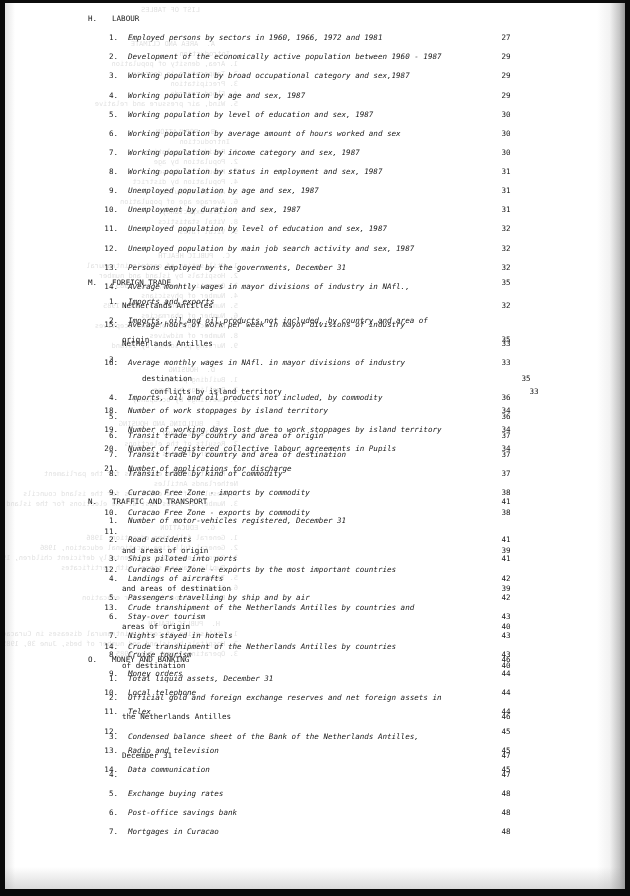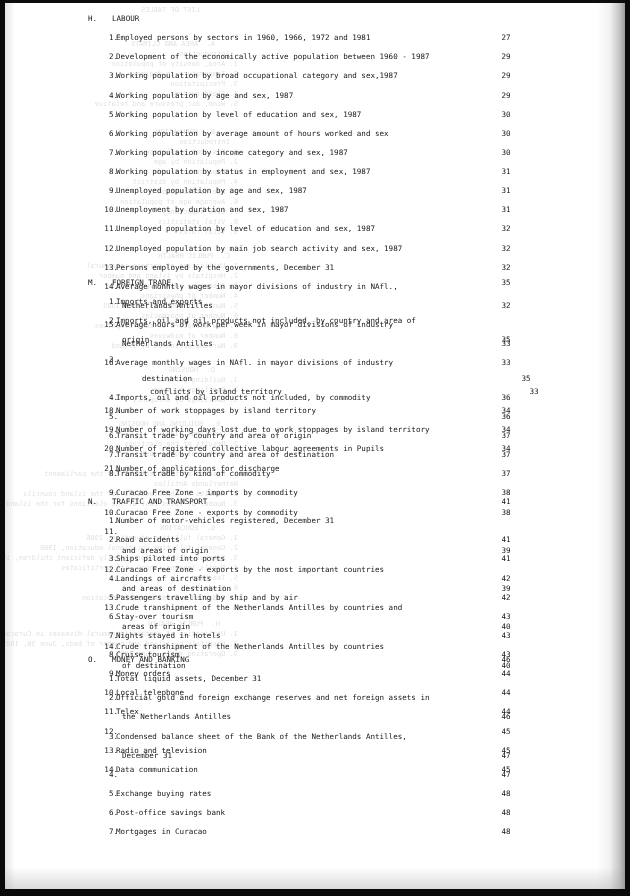--- a/index.html
+++ b/index.html
@@ -132,23 +132,24 @@
   .item-num {
     position: absolute;
     left: 96px;
     top: 0;
     width: 22px;
     text-align: right;
     white-space: pre;
   }
   .item-text {
     position: absolute;
-    left: 116px;
-    top: 0;
-    white-space: pre;
+    left: 128px;
+    top: 0;
+    white-space: pre;
+    font-style: italic;
   }
   .item-cont {
     position: absolute;
     left: 122px;
     top: 0;
     white-space: pre;
   }
   .page-no {
     position: absolute;
     left: 496px;

